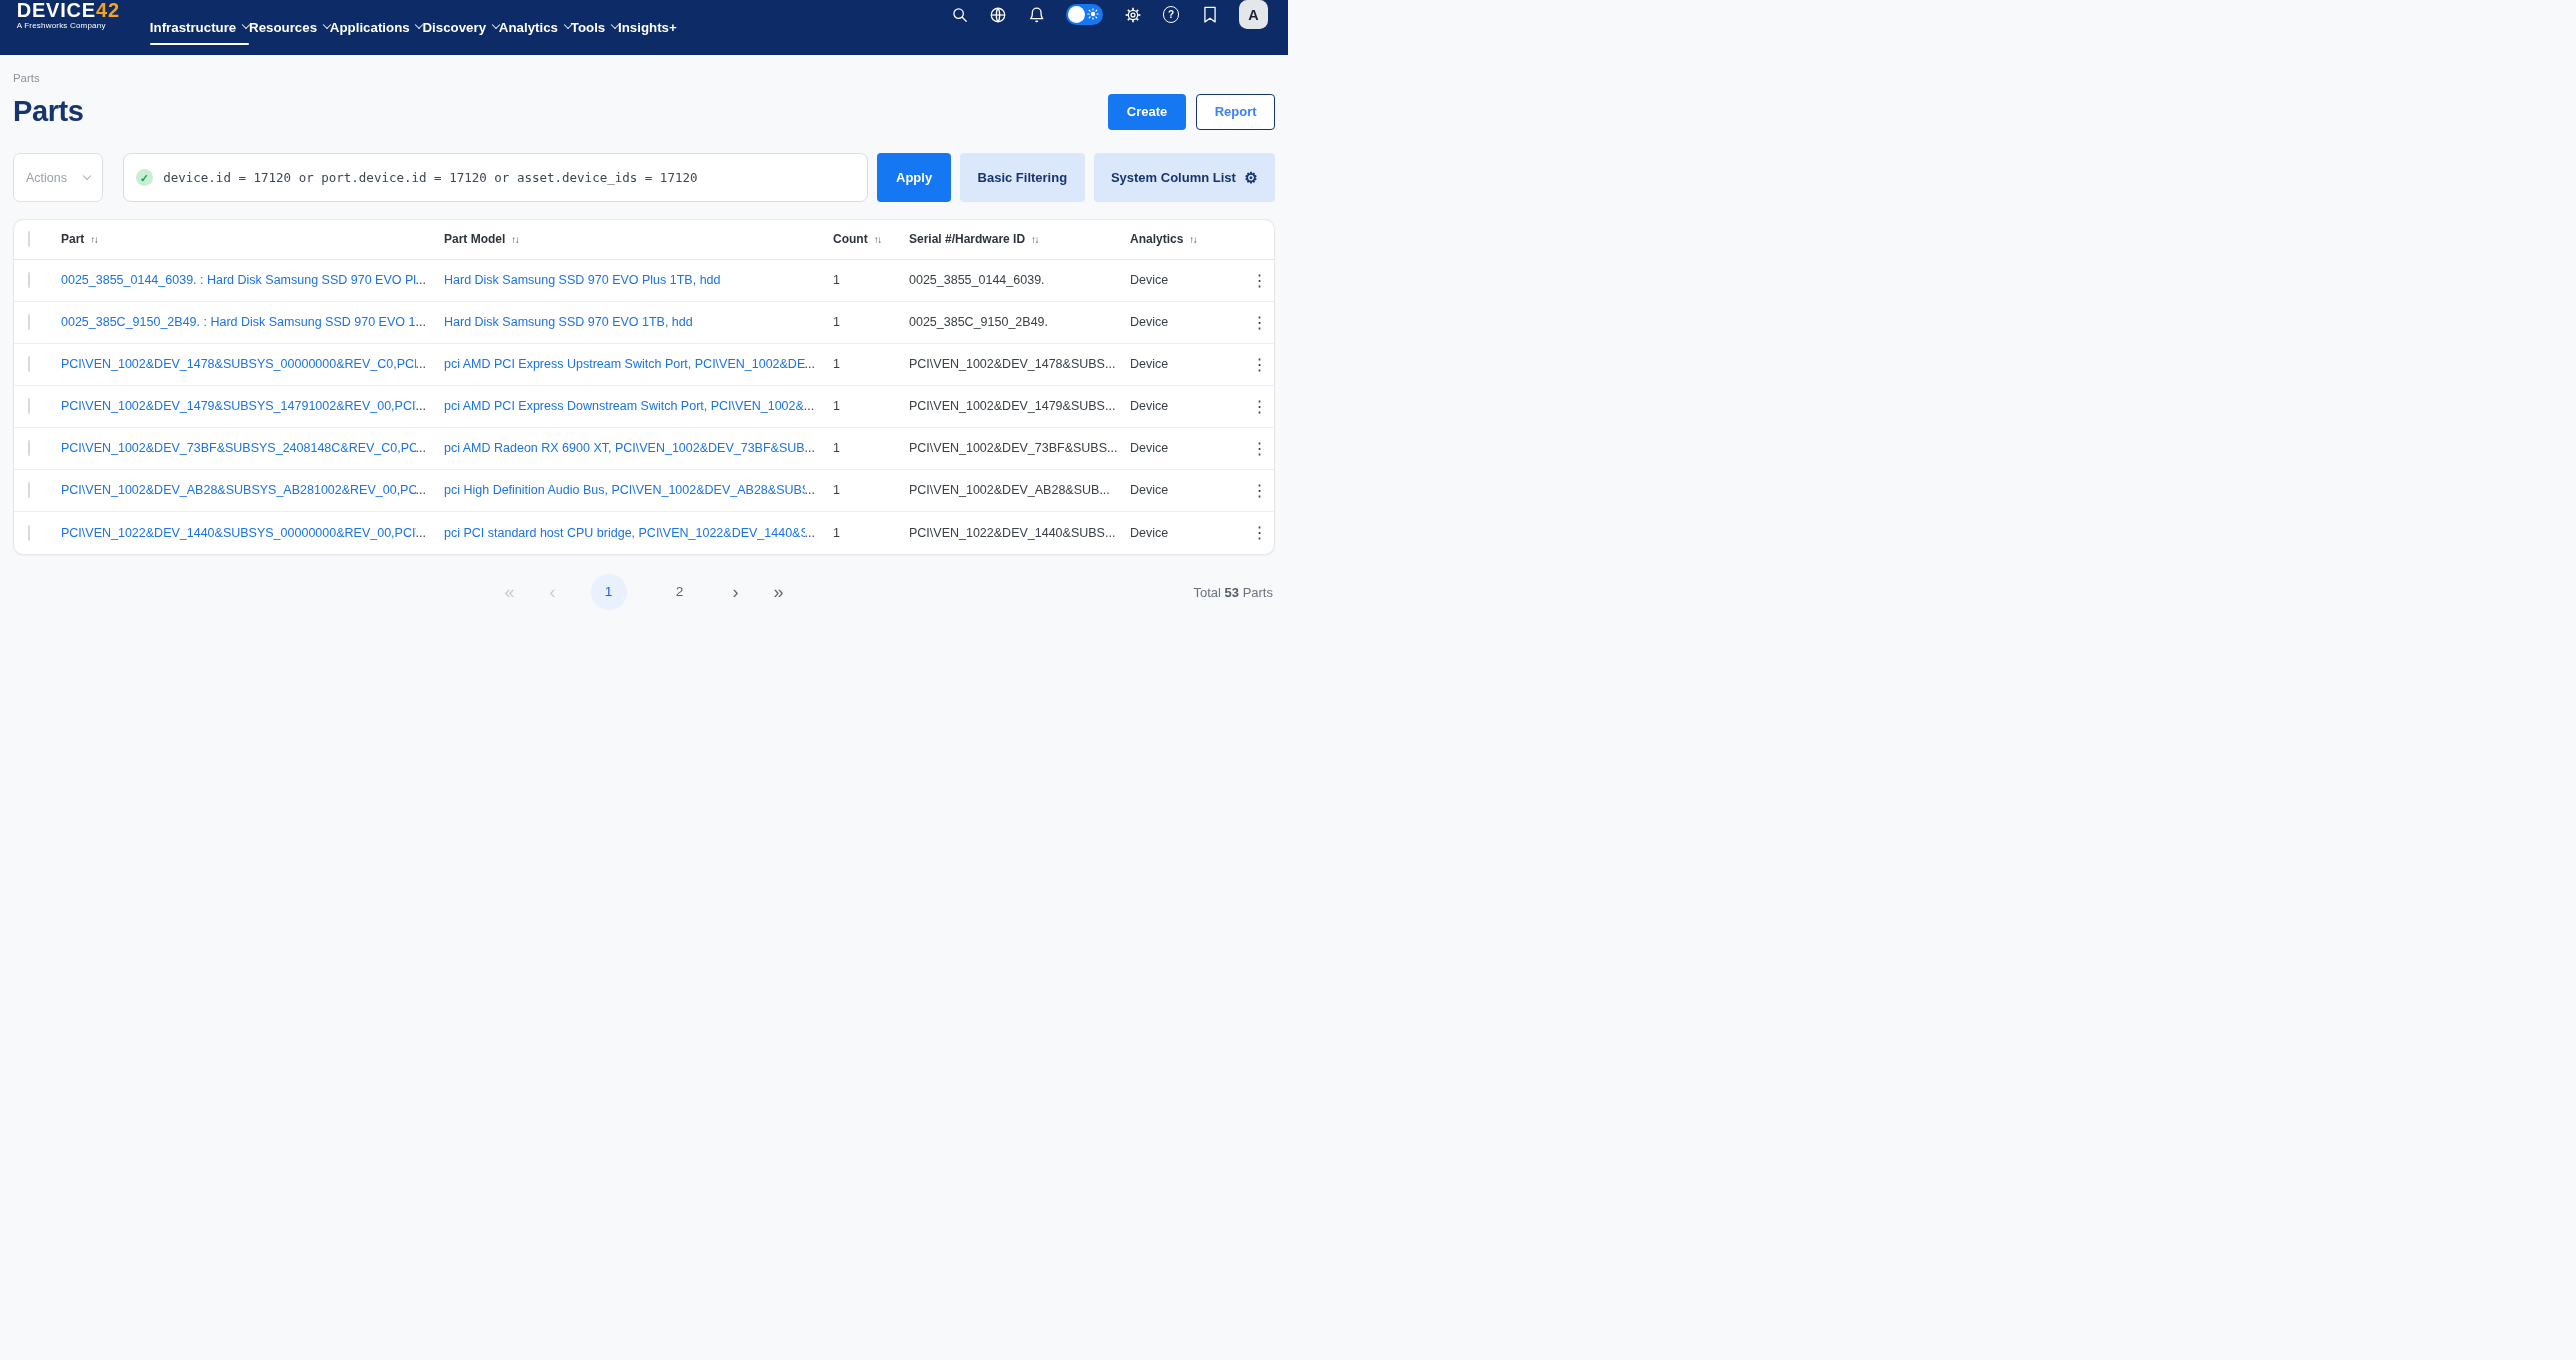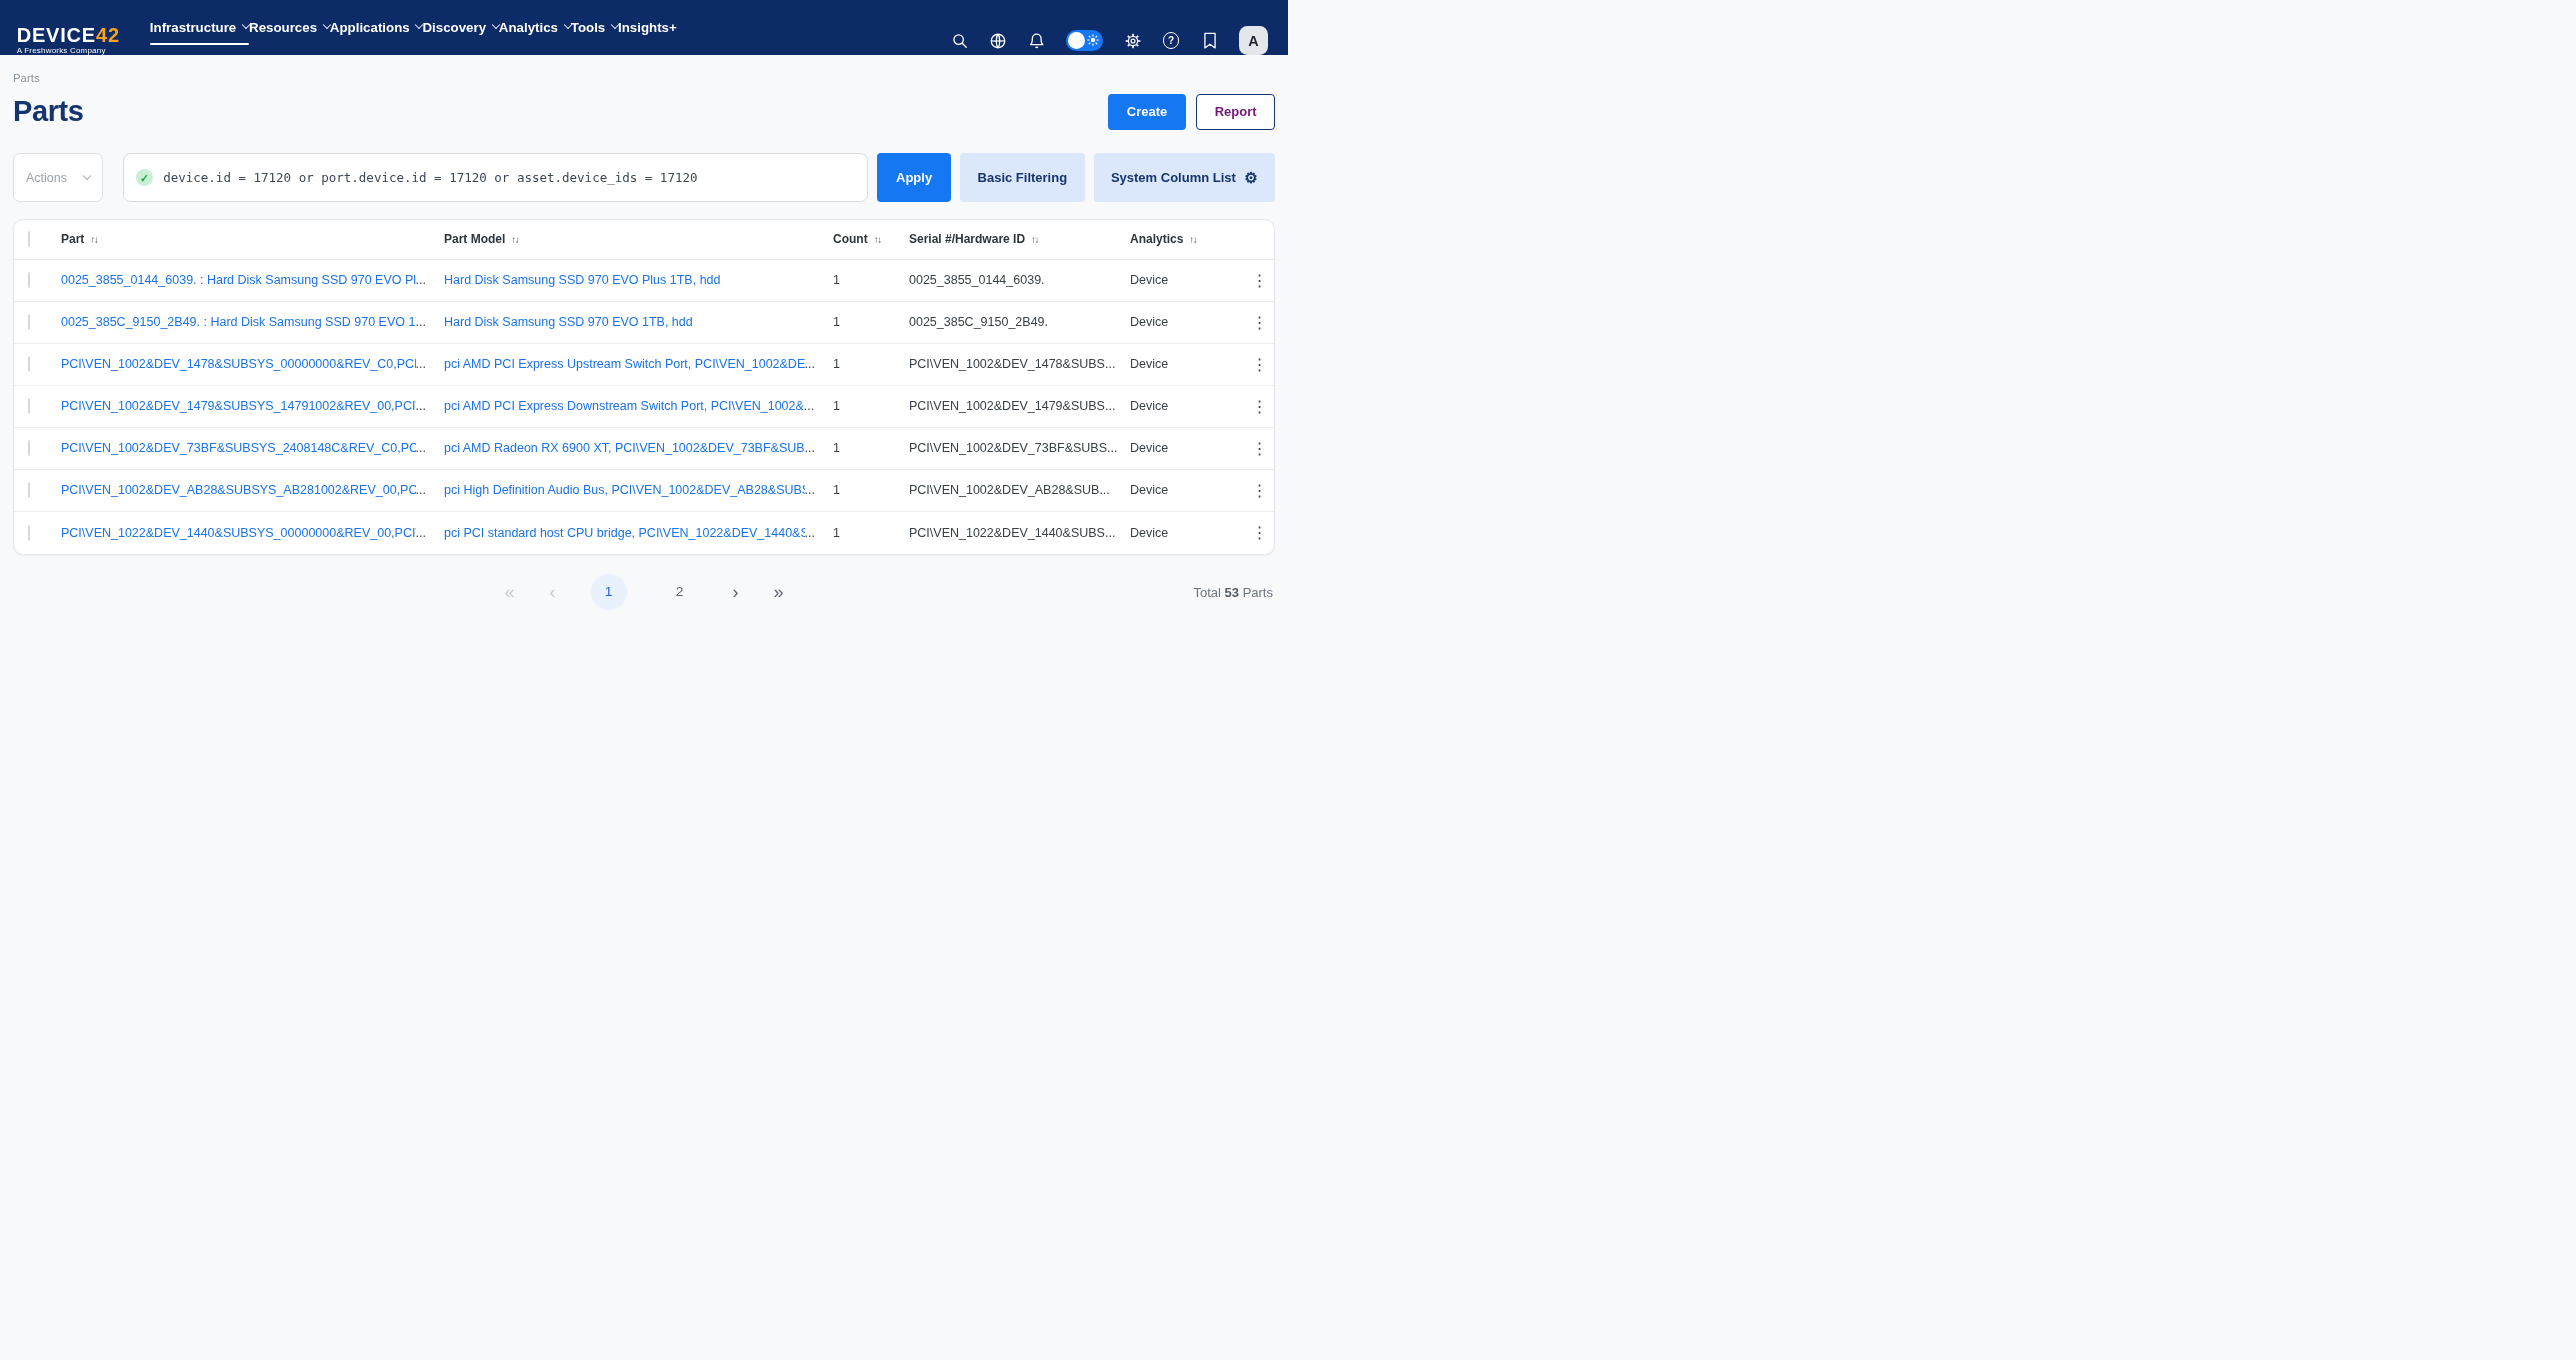--- a/index.html
+++ b/index.html
@@ -2,21 +2,21 @@
 <html style="font-size:12px"><head>
 <meta charset="utf-8">
 <style>
   * { margin:0; padding:0; box-sizing:border-box; }
   html,body { width:1288px; height:680px; }
   body {
     font-family:"Liberation Sans", sans-serif;
     background:#f8f9fb; color:#394047; overflow:hidden; position:relative;
   }
   
-  .navbar { height:55px; background:#0d2b66; display:flex; align-items:flex-end;
+  .navbar { height:55px; background:#0d2b66; display:flex; align-items:flex-start;
             padding:0 20px 0 16.7px; }
   .logo-block { margin-right:30px; line-height:1; }
   .logo-line { font-size:20px; font-weight:700; color:#fff; letter-spacing:0.8px; }
   .logo-line .accent { color:#f7a21b; }
   .logo-tagline { font-size:8px; color:#fff; margin-top:2.3px; letter-spacing:0.2px; }
   .nav-items { display:flex; height:100%; align-items:center; }
   .nav-item { color:#fff; font-size:13.3px; font-weight:600; display:flex;
               align-items:center; gap:6.8px; height:100%; position:relative; cursor:pointer; }
   .nav-item.active::after { content:""; position:absolute; left:0; right:0; bottom:10px;
               height:2.3px; background:#fff; border-radius:1.5px; }
@@ -34,21 +34,21 @@
             font-size:14.4px; font-weight:600; display:flex; align-items:center; justify-content:center; cursor:pointer; }
   
   .content { padding:0 13px; }
   .breadcrumb { margin-top:16.7px; font-size:11.4px; color:#8a929b; cursor:pointer; width:max-content; }
   .title-row { display:flex; align-items:center; margin-top:7.6px; height:41px; }
   .page-title { font-size:29px; font-weight:700; color:#16346d; letter-spacing:-0.4px; }
   .title-actions { margin-left:auto; display:flex; gap:10px; }
   .btn { border:none; border-radius:4px; font-family:inherit; font-size:13px; font-weight:600;
          cursor:pointer; display:flex; align-items:center; justify-content:center; }
   .btn-create { background:#1577f2; color:#fff; padding:0 19px; height:36px; }
-  .btn-report { background:#fff; color:#701a75; border:1.1px solid #16346d; padding:0 17.4px; height:36px; }
+  .btn-report { background:#fff; color:#3b82f6; border:1.1px solid #16346d; padding:0 17.4px; height:36px; }
   
   .filter-row { display:flex; margin-top:21px; gap:9px; height:49px; align-items:stretch; }
   .actions-select { width:90px; margin-right:11.4px; background:#fff; border:0.8px solid #dde0e5;
         border-radius:6.8px; color:#9aa1aa; font-size:12.5px; display:flex; align-items:center;
         justify-content:space-between; padding:0 12px; cursor:pointer; }
   .actions-select .chev { border-color:#9aa1aa; }
   .filter-input { flex:1; background:#fff; border:0.8px solid #d8dce1; border-radius:7.6px;
         display:flex; align-items:center; padding:0 11.4px; gap:10px; cursor:text; }
   .check-circle { width:17.4px; height:17.4px; border-radius:50%; background:#c9eed3; color:#17a24a;
         font-size:10.6px; font-weight:700; display:flex; align-items:center; justify-content:center; flex:none; }

